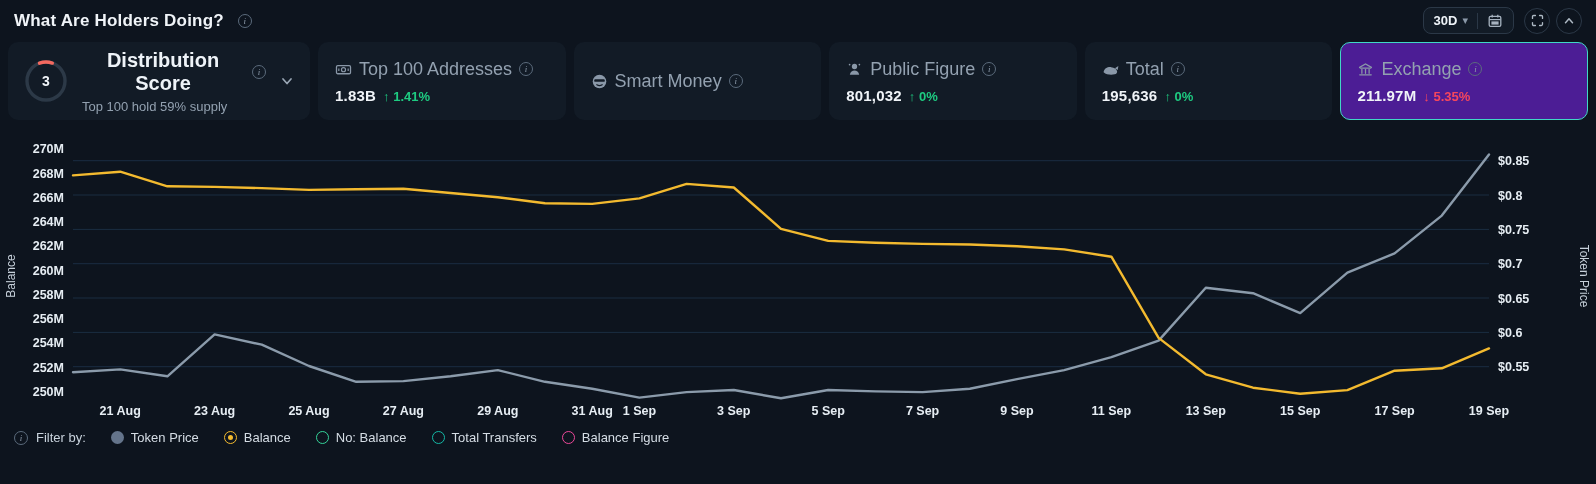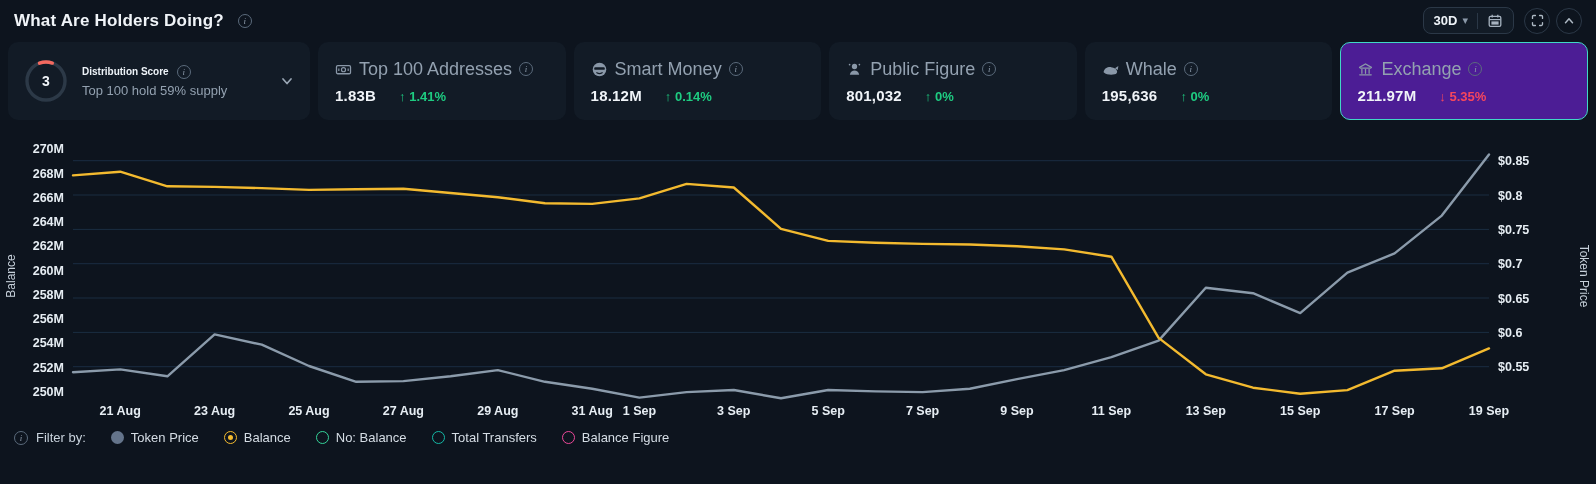--- a/index.html
+++ b/index.html
@@ -24,28 +24,28 @@
 
   
   .cards-row { display:flex; gap:8px; padding:0 8px; margin-top:4px; height:78px; }
   .card { background:#121b26; border-radius:10px; border:1px solid transparent; }
   .dist-card { flex:0 0 302px; display:flex; align-items:center; gap:13px; padding:10px 14px; cursor:pointer; }
   .gauge-wrap { position:relative; width:46px; height:46px; flex:0 0 auto; }
   .gauge-score { position:absolute; inset:0; display:flex; align-items:center; justify-content:center;
     color:#f0f4f8; font-size:14px; font-weight:700; }
   .dist-main { flex:1; display:flex; flex-direction:column; gap:4px; }
   .dist-title-row { display:flex; align-items:center; gap:8px; }
-  .dist-title { color:#eef3f8; font-size:10px; font-weight:700;text-align:center; }
+  .dist-title { color:#eef3f8; font-size:20px; font-weight:700;text-align:center; }
   .dist-sub { color:#93a1b0; font-size:13px; }
   .stat-card { flex:1; display:flex; flex-direction:column; justify-content:center; gap:7px; padding:10px 16px; cursor:pointer; }
   .stat-card.selected { border-color:#41d8c6; background:#4c1d95; }
   .card-label-row { display:flex; align-items:center; gap:7px; }
   .card-icon { display:inline-flex; width:17px; height:17px; align-items:center; justify-content:center; }
   .card-label { color:#93a1b0; font-size:18px; }
-  .card-value-row { display:flex; align-items:baseline; gap:23px; }
+  .card-value-row { display:flex; align-items:baseline; gap:7px; }
   .card-value { color:#f0f4f8; font-size:15px; font-weight:700; letter-spacing:.2px; }
   .card-change { font-size:13px; font-weight:700; }
   .card-change.up { color:#1ecb81; }
   .card-change.down { color:#f6465d; }
   .chevron { margin-left:auto; flex:0 0 auto; }
 
   
   #chart-svg { display:block; margin-top:6px; }
   #chart-svg text { font-family:"Liberation Sans",sans-serif; font-size:12.5px; font-weight:700; fill:#e6edf3; }
   #chart-svg text.axis-title { font-weight:400; font-size:12px; fill:#c6d0da; }
@@ -149,24 +149,20 @@
       <span class="card-icon">
         <svg class="icon" width="17" height="17" viewBox="0 0 16 16">
           <circle cx="8" cy="8" r="6.4" fill="#8a98a8"></circle>
           <rect x="3" y="5.9" width="10" height="2.4" rx="1.1" fill="#121b26"></rect>
           <path d="M5.5 11 Q8 12.6 10.5 11" fill="none" stroke="#121b26" stroke-width="1.1" stroke-linecap="round"></path>
         </svg>
       </span>
       <span class="card-label">Smart Money</span>
       <span class="info-icon">i</span>
     </div>
-    <div class="card-value-row">
-      <span class="card-value">18.12M</span>
-      <span class="card-change up"><span>↑</span> <span>0.14%</span></span>
-    </div>
   </div>
 
   <div class="card stat-card">
     <div class="card-label-row">
       <span class="card-icon">
         <svg class="icon" width="17" height="17" viewBox="0 0 16 16">
           <circle cx="8" cy="5.2" r="2.5" fill="#8a98a8"></circle>
           <path d="M3.6 13 C4.1 9.9 6 8.9 8 8.9 C10 8.9 11.9 9.9 12.4 13 Z" fill="#8a98a8"></path>
           <circle cx="3.4" cy="3.4" r="0.8" fill="#8a98a8"></circle>
           <circle cx="12.6" cy="3.4" r="0.8" fill="#8a98a8"></circle>
@@ -182,21 +178,21 @@
   </div>
 
   <div class="card stat-card">
     <div class="card-label-row">
       <span class="card-icon">
         <svg class="icon" width="17" height="17" viewBox="0 0 16 16">
           <path d="M1.5 10.5 C2 7.2 5.2 5.4 8.6 5.8 C11.6 6.1 13.8 7.6 14.2 9.6 C14.5 11 13.5 12.2 11.9 12.5 C8.4 13.2 4.2 12.9 1.5 10.5 Z" fill="#8a98a8"></path>
           <path d="M12.2 6.8 L15.4 4.6 L14.8 8.4 Z" fill="#8a98a8"></path>
         </svg>
       </span>
-      <span class="card-label">Whale</span>
+      <span class="card-label">Total</span>
       <span class="info-icon">i</span>
     </div>
     <div class="card-value-row">
       <span class="card-value">195,636</span>
       <span class="card-change up"><span>↑</span> <span>0%</span></span>
     </div>
   </div>
 
   <div class="card stat-card selected">
     <div class="card-label-row">

